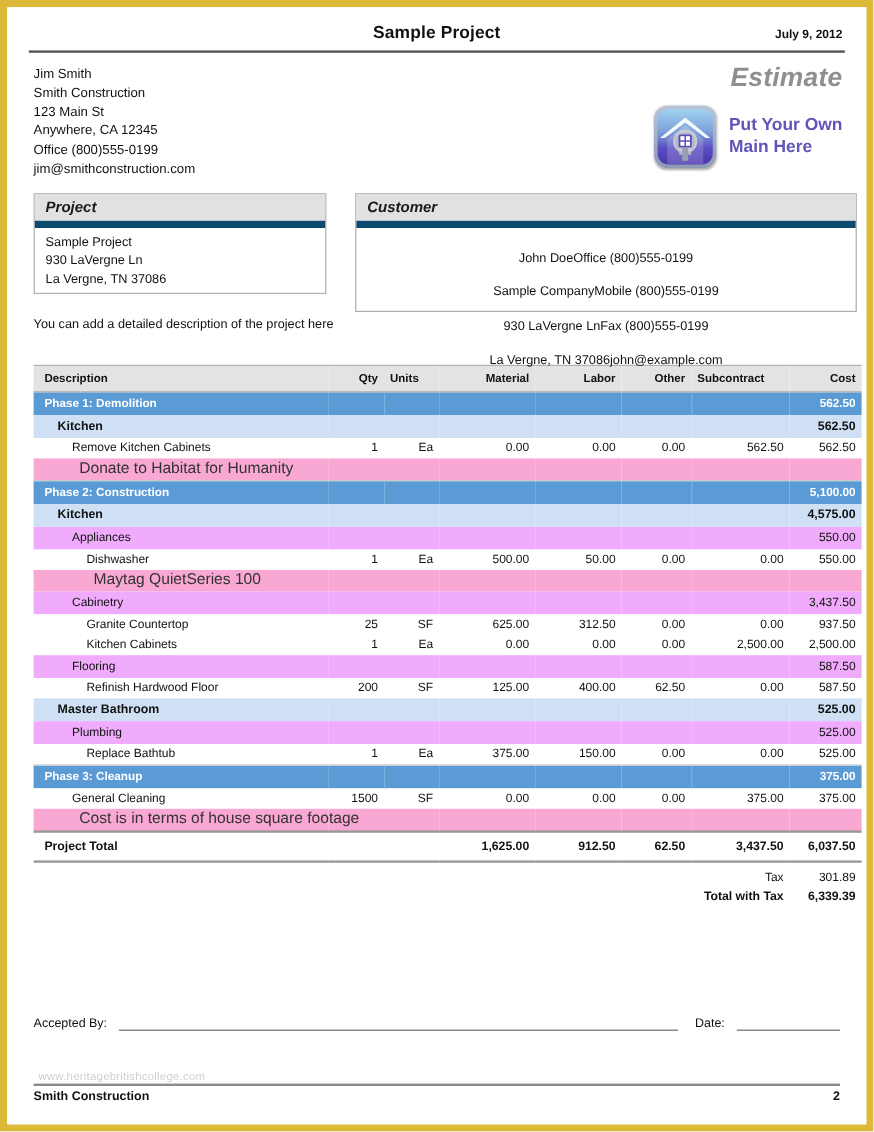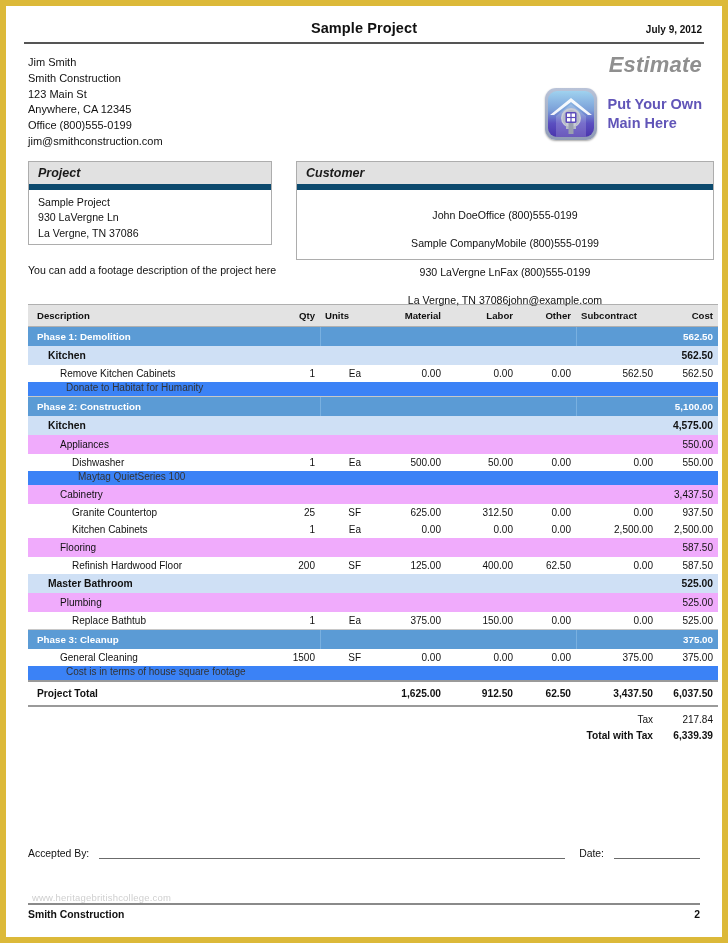--- a/index.html
+++ b/index.html
@@ -149,22 +149,22 @@
   }
   tr.group td.c-desc { padding-left: 32px; }
 
   
   tr.item td { background: #ffffff; font-size: 10px; }
   tr.item td.c-desc { padding-left: 44px; }
   tr.item.lvl2 td.c-desc { padding-left: 32px; }
 
   
   tr.note td {
-    background: #3b82f6;
-    font-size: 10px; color: #333;
+    background: #f9a8d4;
+    font-size: 13px; color: #333;
     padding-top: 0px; padding-bottom: 3px;
   }
   tr.note td.c-desc { padding-left: 50px; }
   tr.note.lvl2 td.c-desc { padding-left: 38px; }
 
   tr.rule td { height: 0; padding: 0; border-bottom: 1px solid #c8c8c8; }
 
   
   tr.total td {
     font-weight: bold; font-size: 10.2px;
@@ -278,21 +278,21 @@
             <span class="r">Fax (800)555-0199</span>
           </div>
           <div class="cust-line">
             <span>La Vergne, TN 37086</span>
             <span class="r">john@example.com</span>
           </div>
         </div>
       </div>
     </div>
 
-    <div class="desc-note">You can add a footage description of the project here</div>
+    <div class="desc-note">You can add a detailed description of the project here</div>
 
     <table class="est">
       <colgroup>
         <col style="width:246px">
         <col style="width:46px">
         <col style="width:46px">
         <col style="width:80px">
         <col style="width:72px">
         <col style="width:58px">
         <col style="width:82px">
@@ -530,21 +530,21 @@
           <td>6,037.50</td>
         </tr>
         <tr class="tax">
           <td class="c-desc"></td>
           <td></td>
           <td></td>
           <td></td>
           <td></td>
           <td></td>
           <td class="lbl-right">Tax</td>
-          <td>217.84</td>
+          <td>301.89</td>
         </tr>
         <tr class="taxtotal">
           <td class="c-desc"></td>
           <td></td>
           <td></td>
           <td></td>
           <td></td>
           <td></td>
           <td class="lbl-right">Total with Tax</td>
           <td>6,339.39</td>

